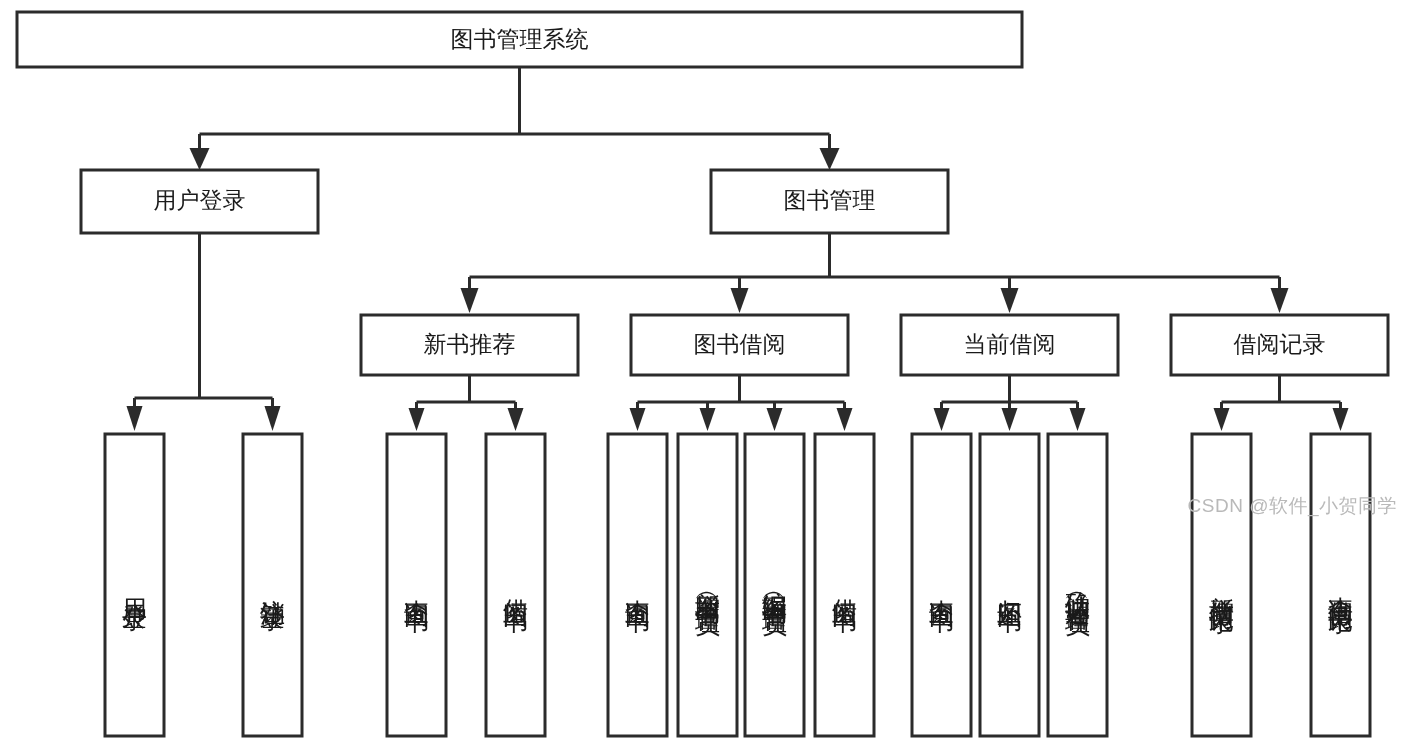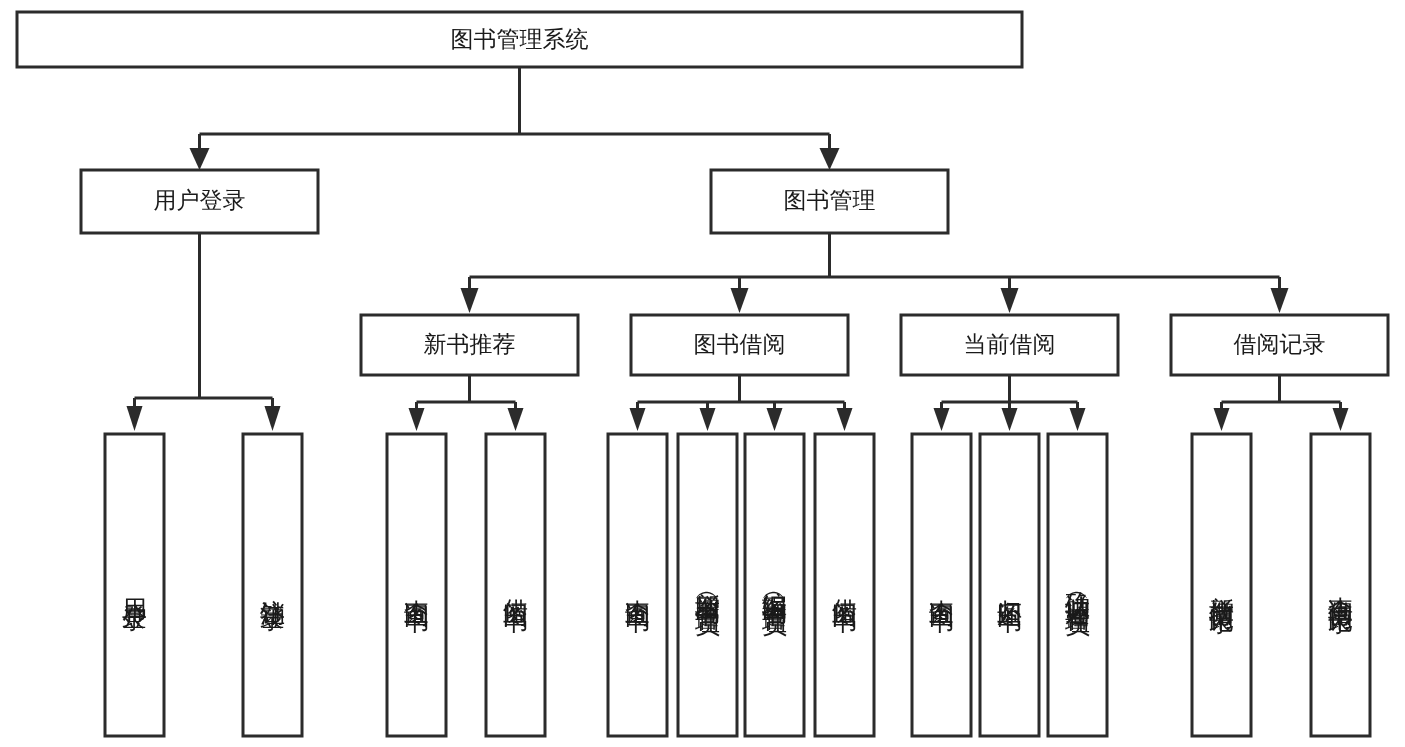--- a/index.html
+++ b/index.html
@@ -218,14 +218,15 @@
   <div class="leaf-label" style="left:608px; top:434px; width:59px; height:302px;">查询图书</div>
   <div class="leaf-label" style="left:678px; top:434px; width:59px; height:302px;">新增图书（管理员）</div>
   <div class="leaf-label" style="left:745px; top:434px; width:59px; height:302px;">编辑图书（管理员）</div>
   <div class="leaf-label" style="left:815px; top:434px; width:59px; height:302px;">借阅图书</div>
   <div class="leaf-label" style="left:912px; top:434px; width:59px; height:302px;">查询图书</div>
   <div class="leaf-label" style="left:980px; top:434px; width:59px; height:302px;">归还图书</div>
   <div class="leaf-label" style="left:1048px; top:434px; width:59px; height:302px;">确认归还（管理员）</div>
   <div class="leaf-label" style="left:1192px; top:434px; width:59px; height:302px;">新增借阅记录</div>
   <div class="leaf-label" style="left:1311px; top:434px; width:59px; height:302px;">查询借阅记录</div>
 
+  <div class="watermark">CSDN @软件_小贺同学</div>
 
 </div>
 
 </body></html>

